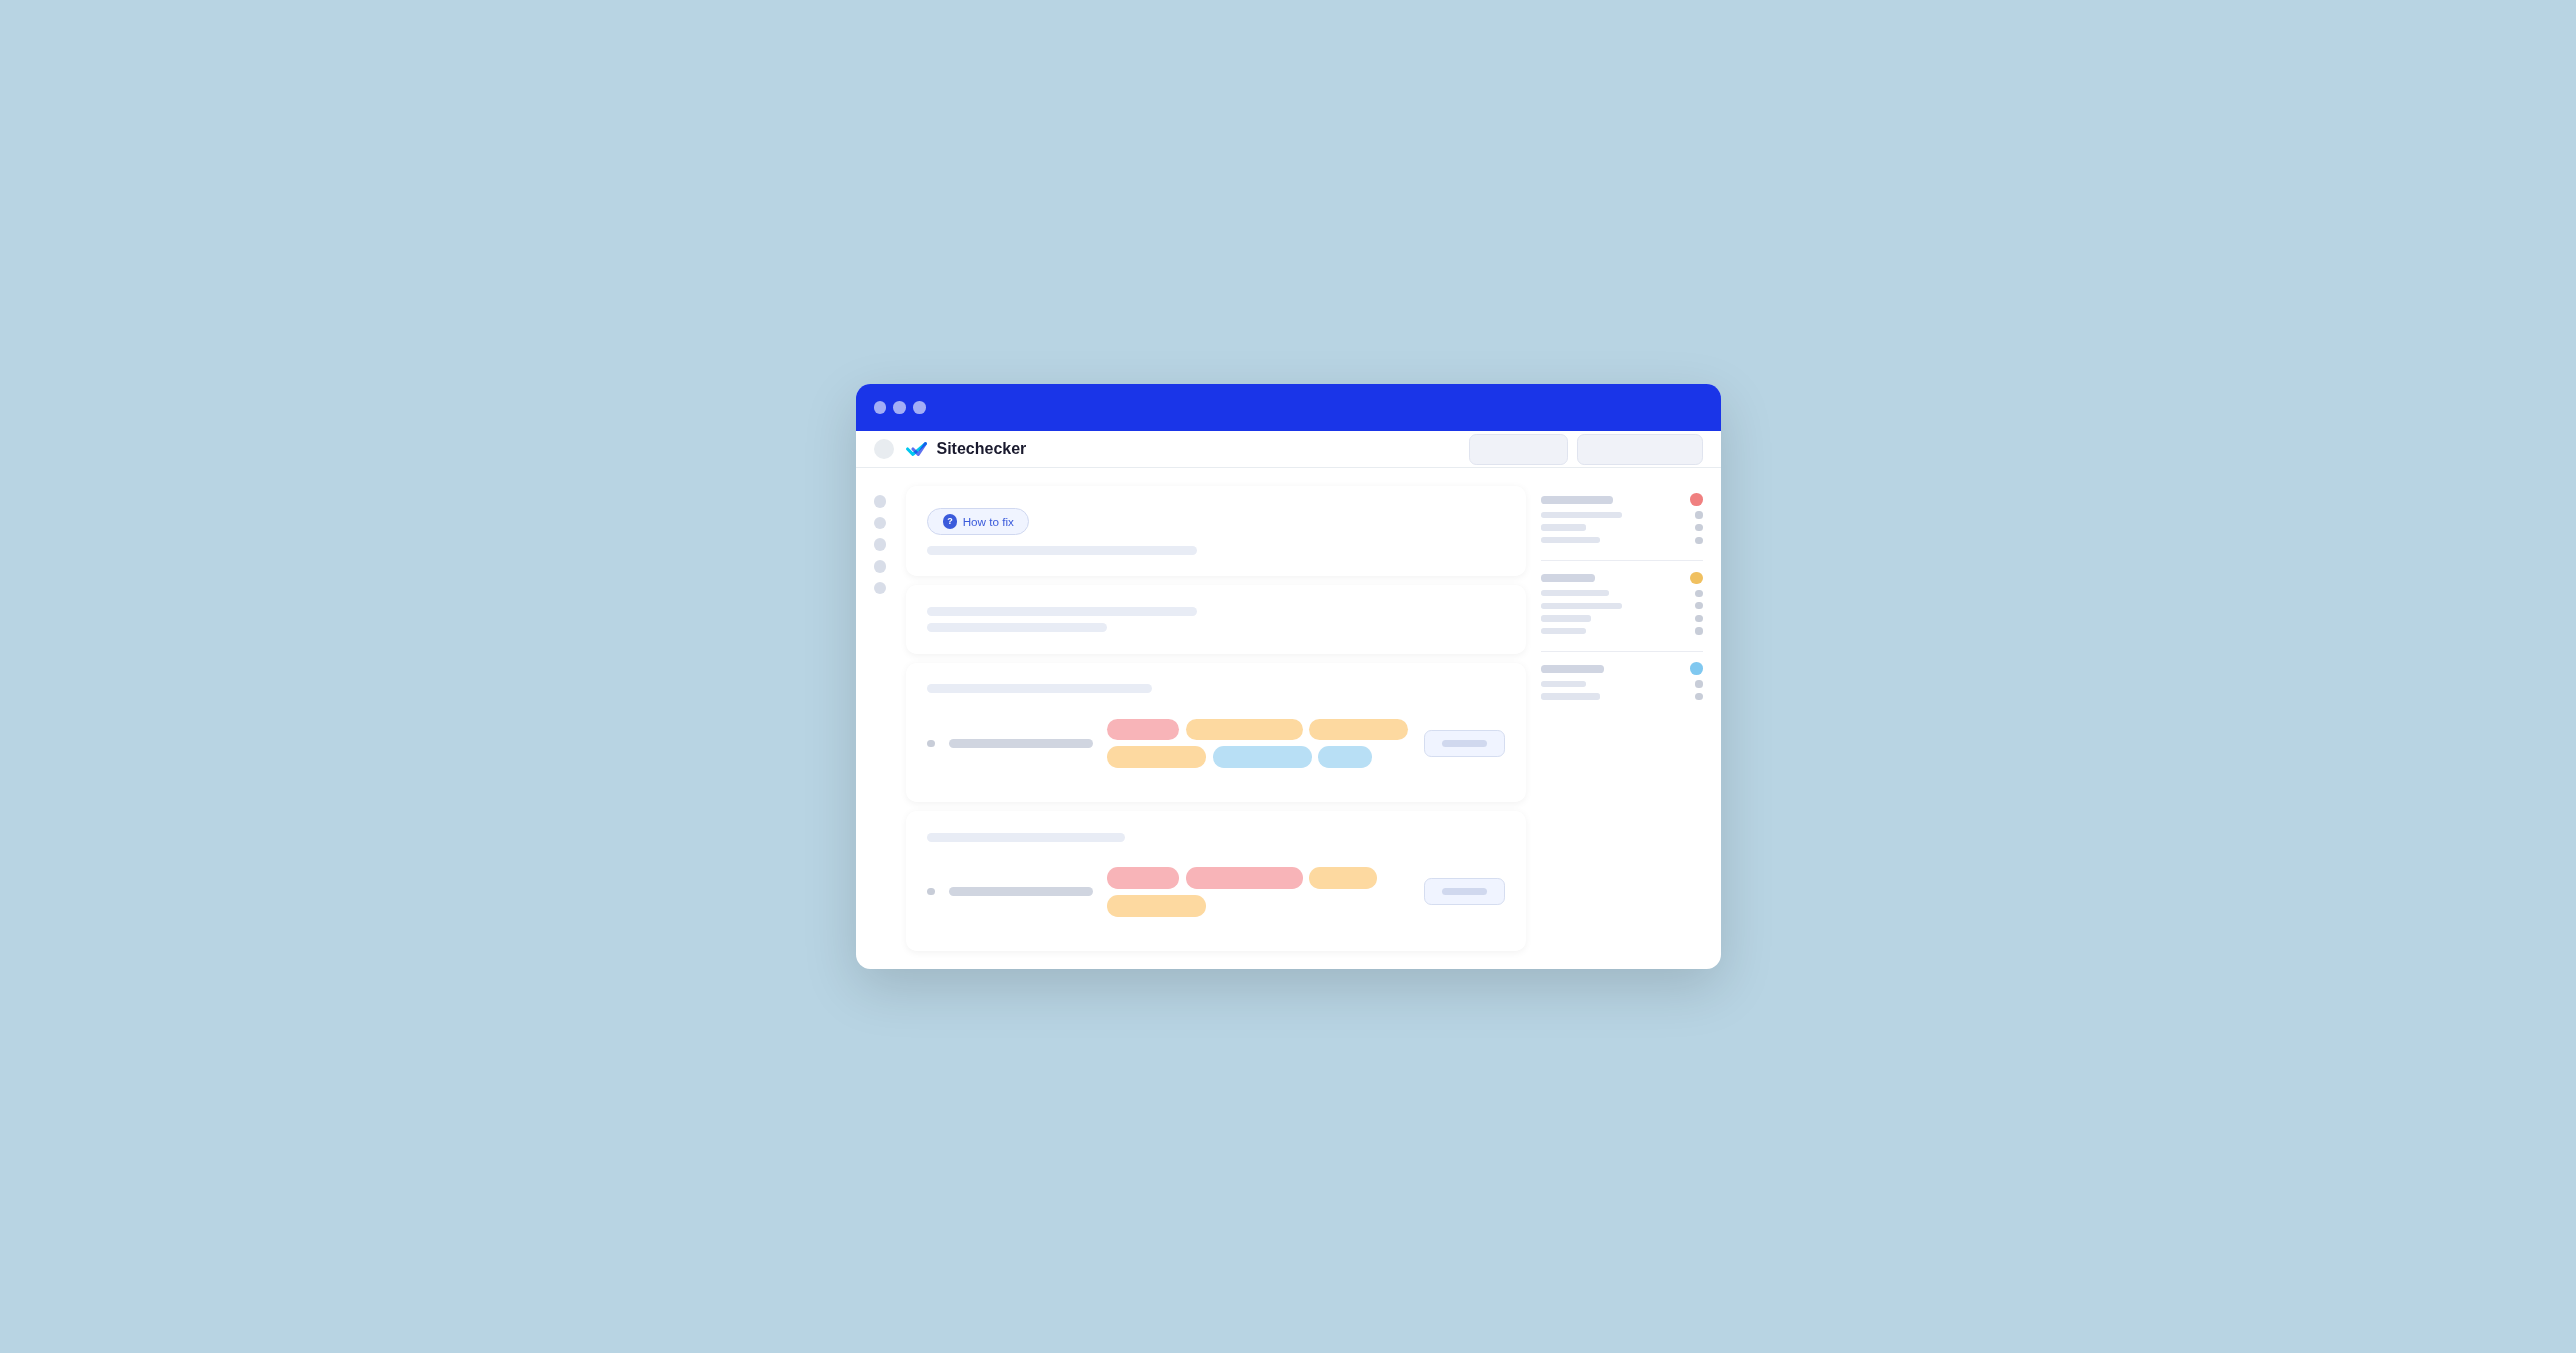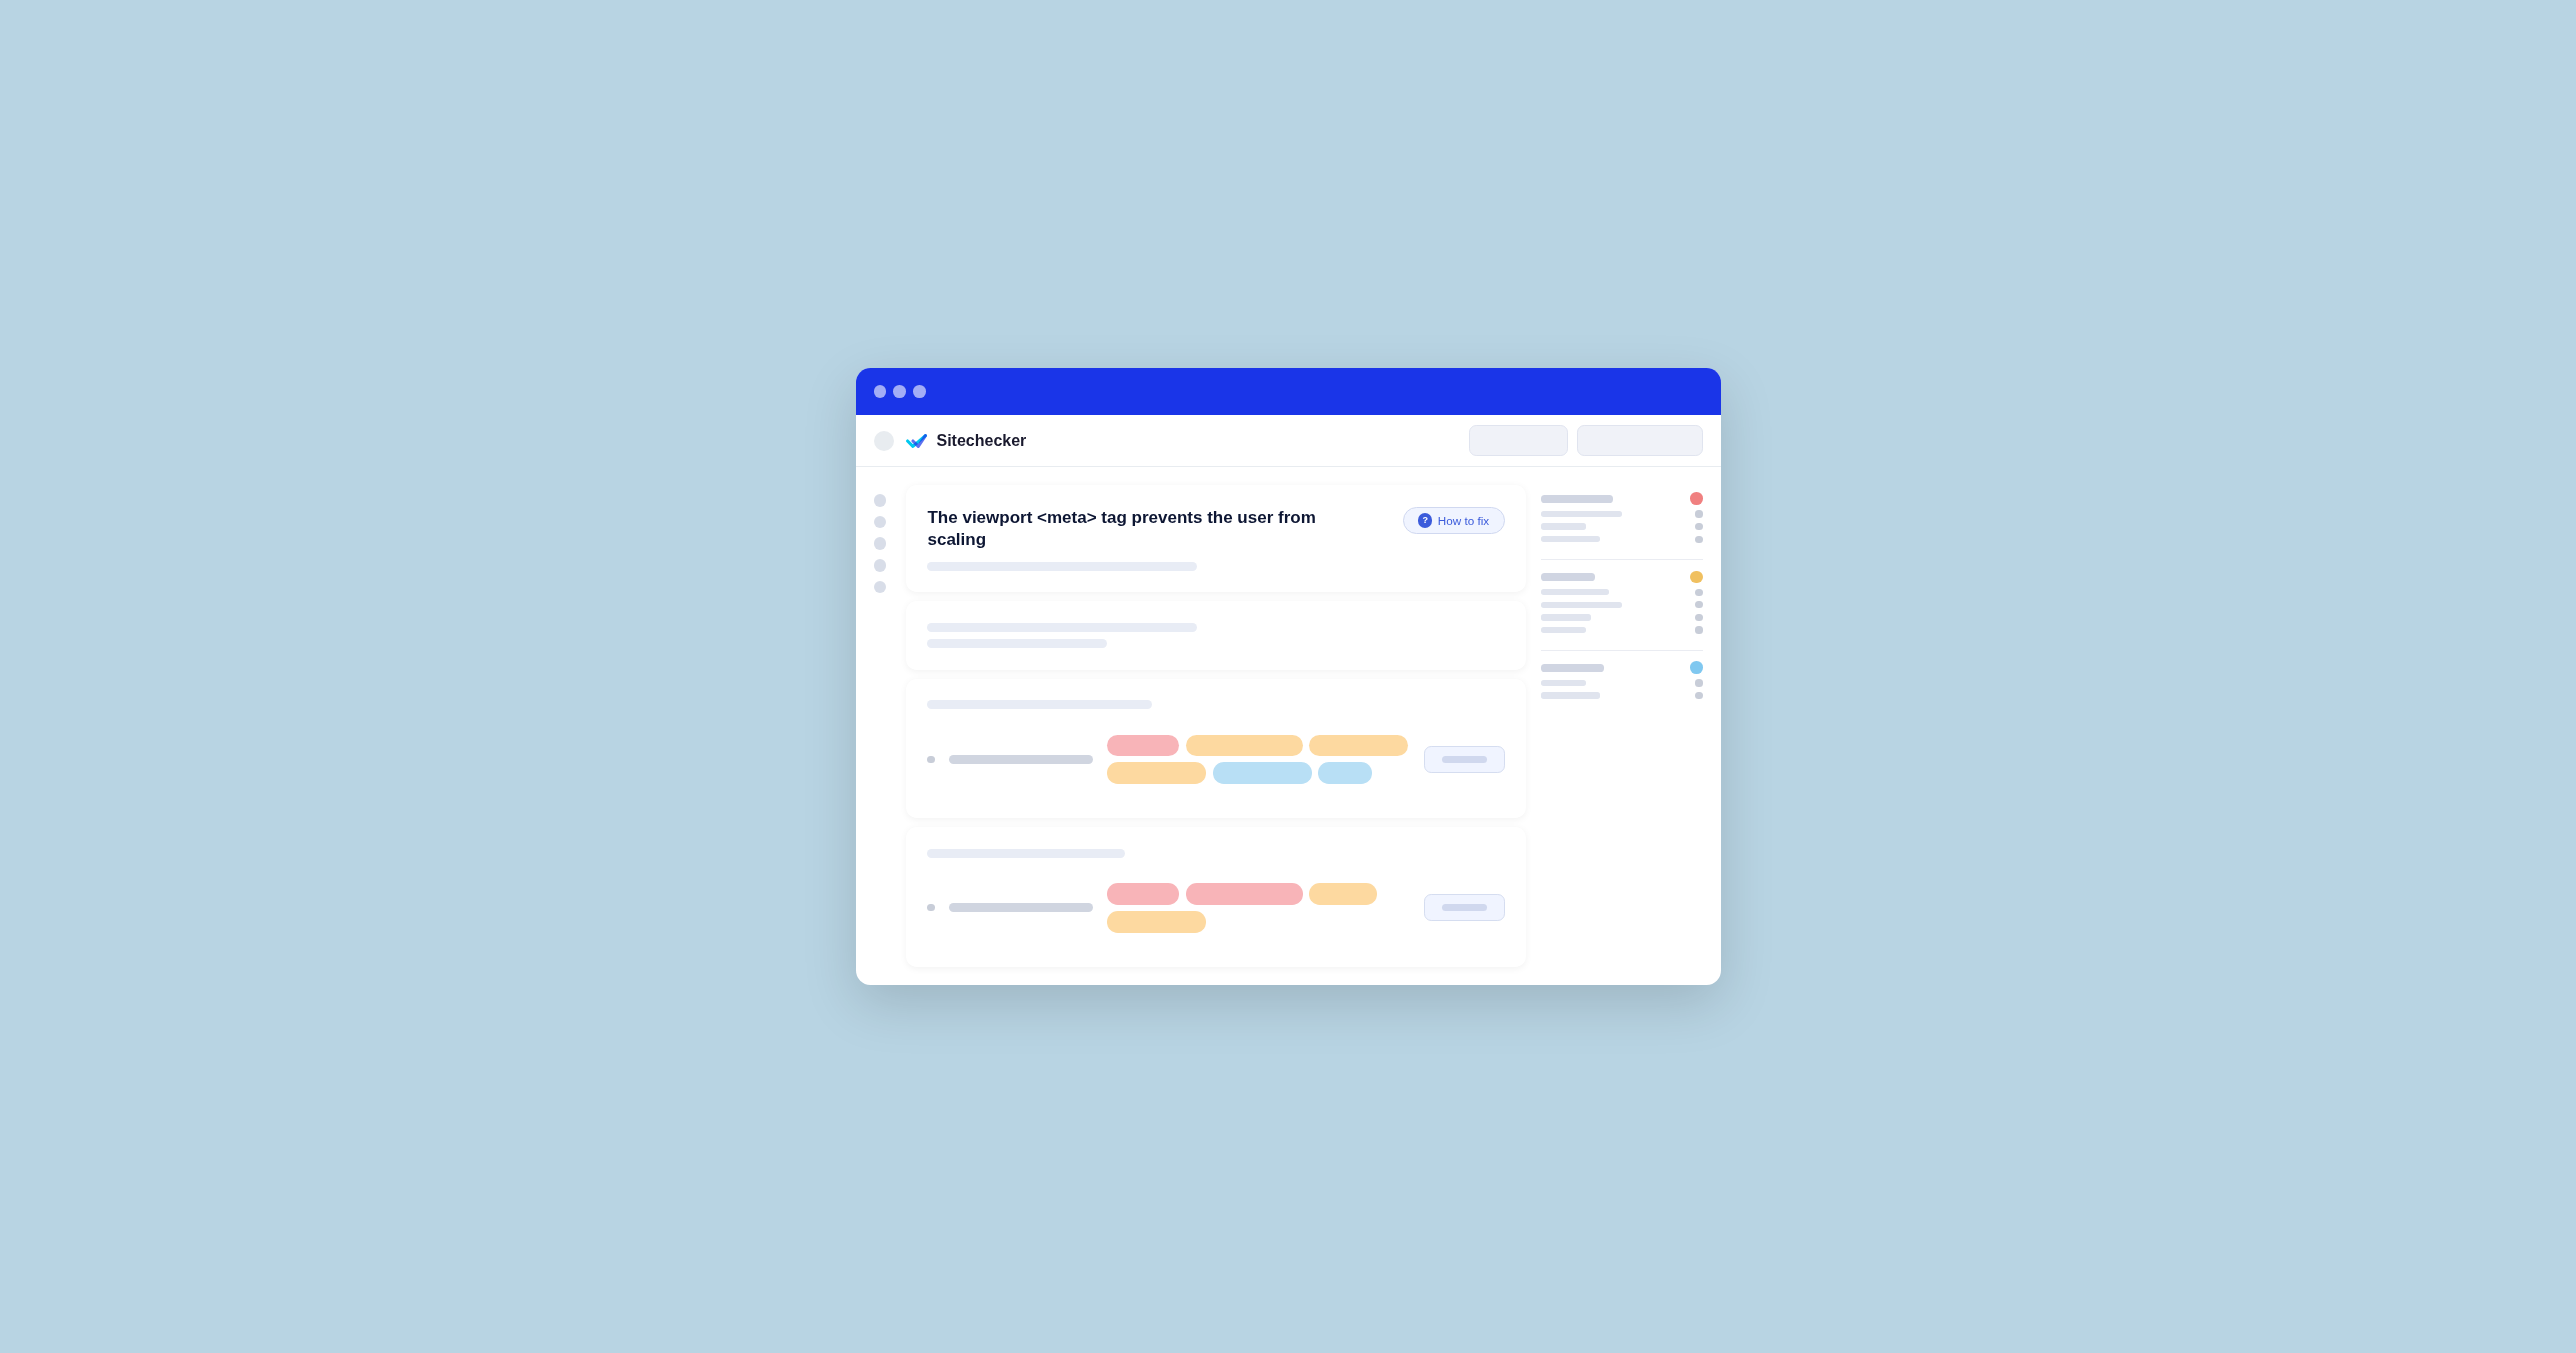--- a/index.html
+++ b/index.html
@@ -32,21 +32,21 @@
 
     .window-dot {
       width: 12.6px;
       height: 12.6px;
       border-radius: 50%;
       background: rgba(255,255,255,0.6);
     }
 
     .browser-navbar {
       background: #fff;
-      height: 52px;
+      height: 37px;
       display: flex;
       align-items: center;
       padding: 0 18px;
       gap: 10.8px;
       border-bottom: 0.9px solid #e8ecf0;
     }
 
     .nav-circle {
       width: 20px;
       height: 20px;
@@ -334,21 +334,20 @@
       <div class="sidebar-dot"></div>
       <div class="sidebar-dot"></div>
       <div class="sidebar-dot"></div>
       <div class="sidebar-dot"></div>
     </div>
 
     <div class="main-panel">
 
       <div class="card">
         <div class="issue-header">
-          <div class="issue-title">The viewport &lt;meta&gt; tag prevents the user from scaling</div>
           <button class="how-to-fix-btn">
             <div class="how-to-fix-icon">?</div>
             <span>How to fix</span>
           </button>
         </div>
         <div class="placeholder-bar placeholder-bar-medium"></div>
       </div>
 
       <div class="card">
         <div class="placeholder-bar placeholder-bar-medium" style="margin-bottom:7.2px;"></div>

